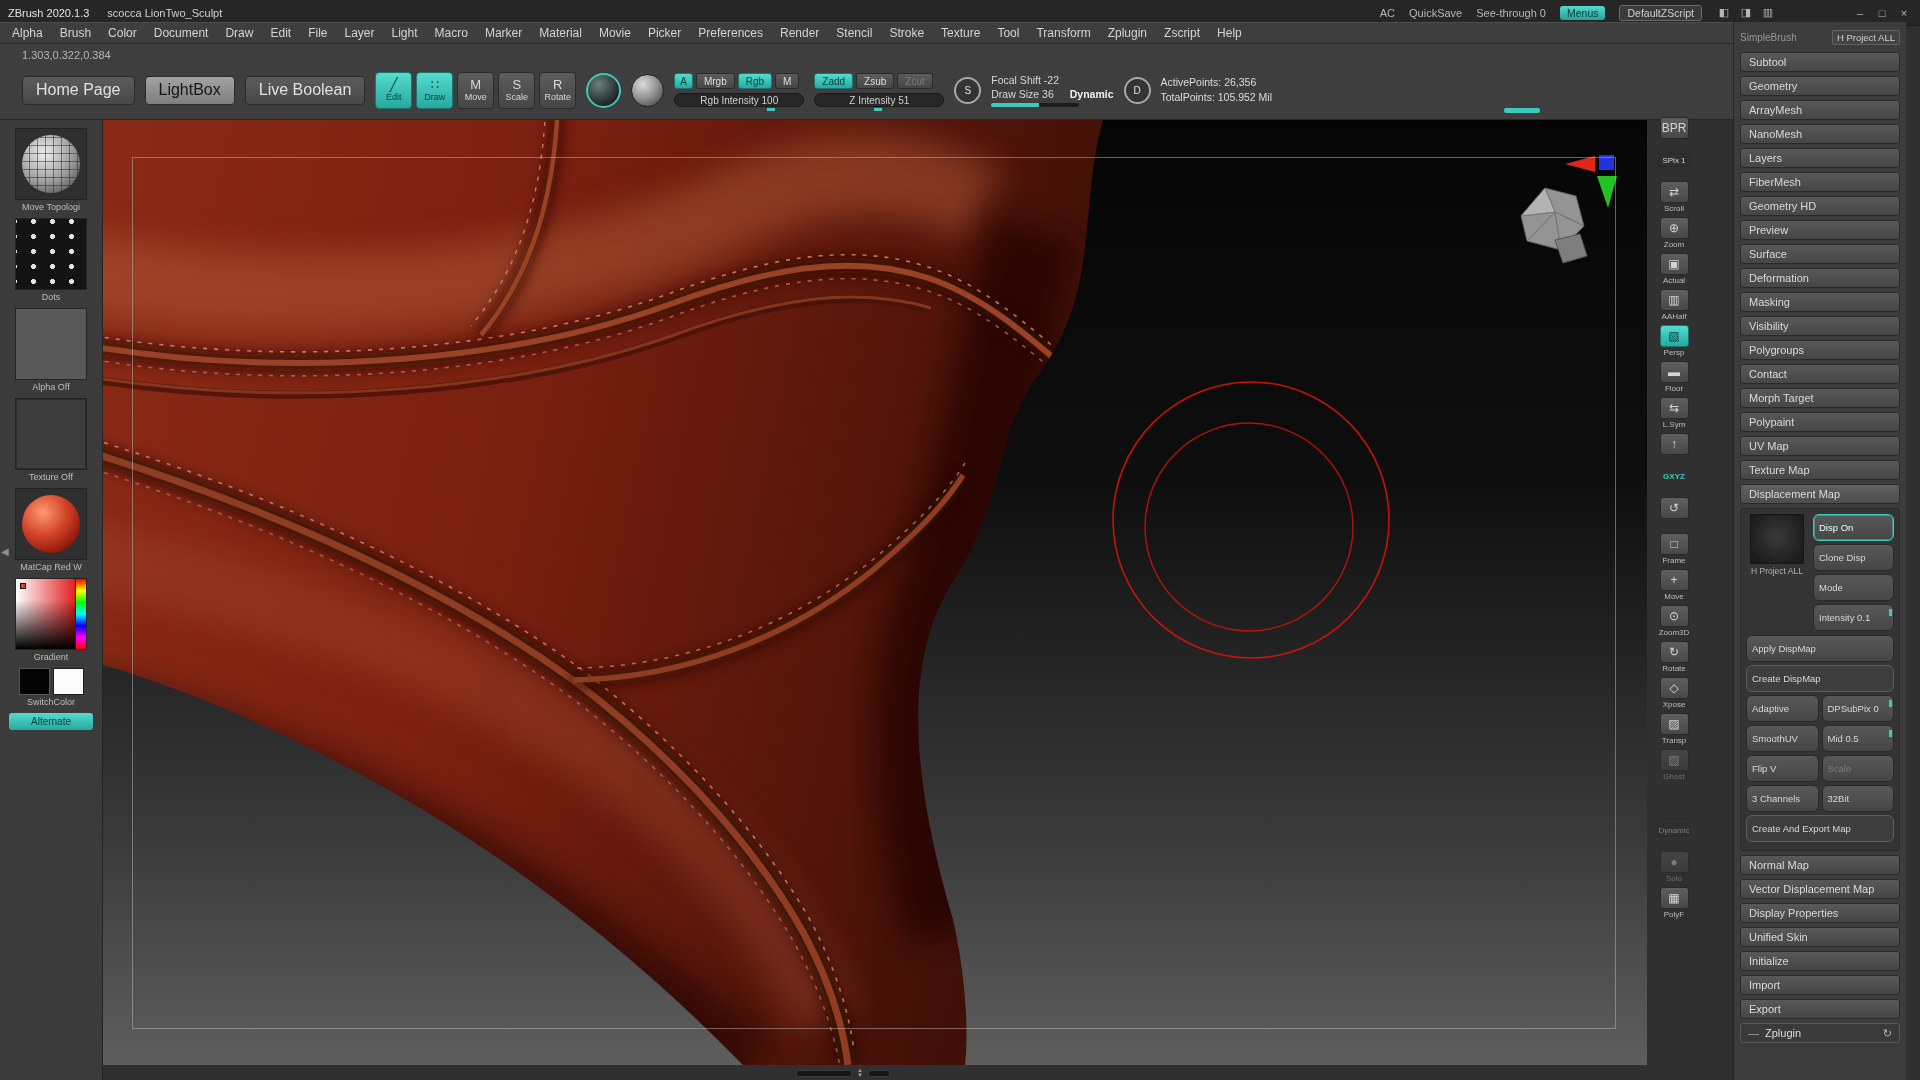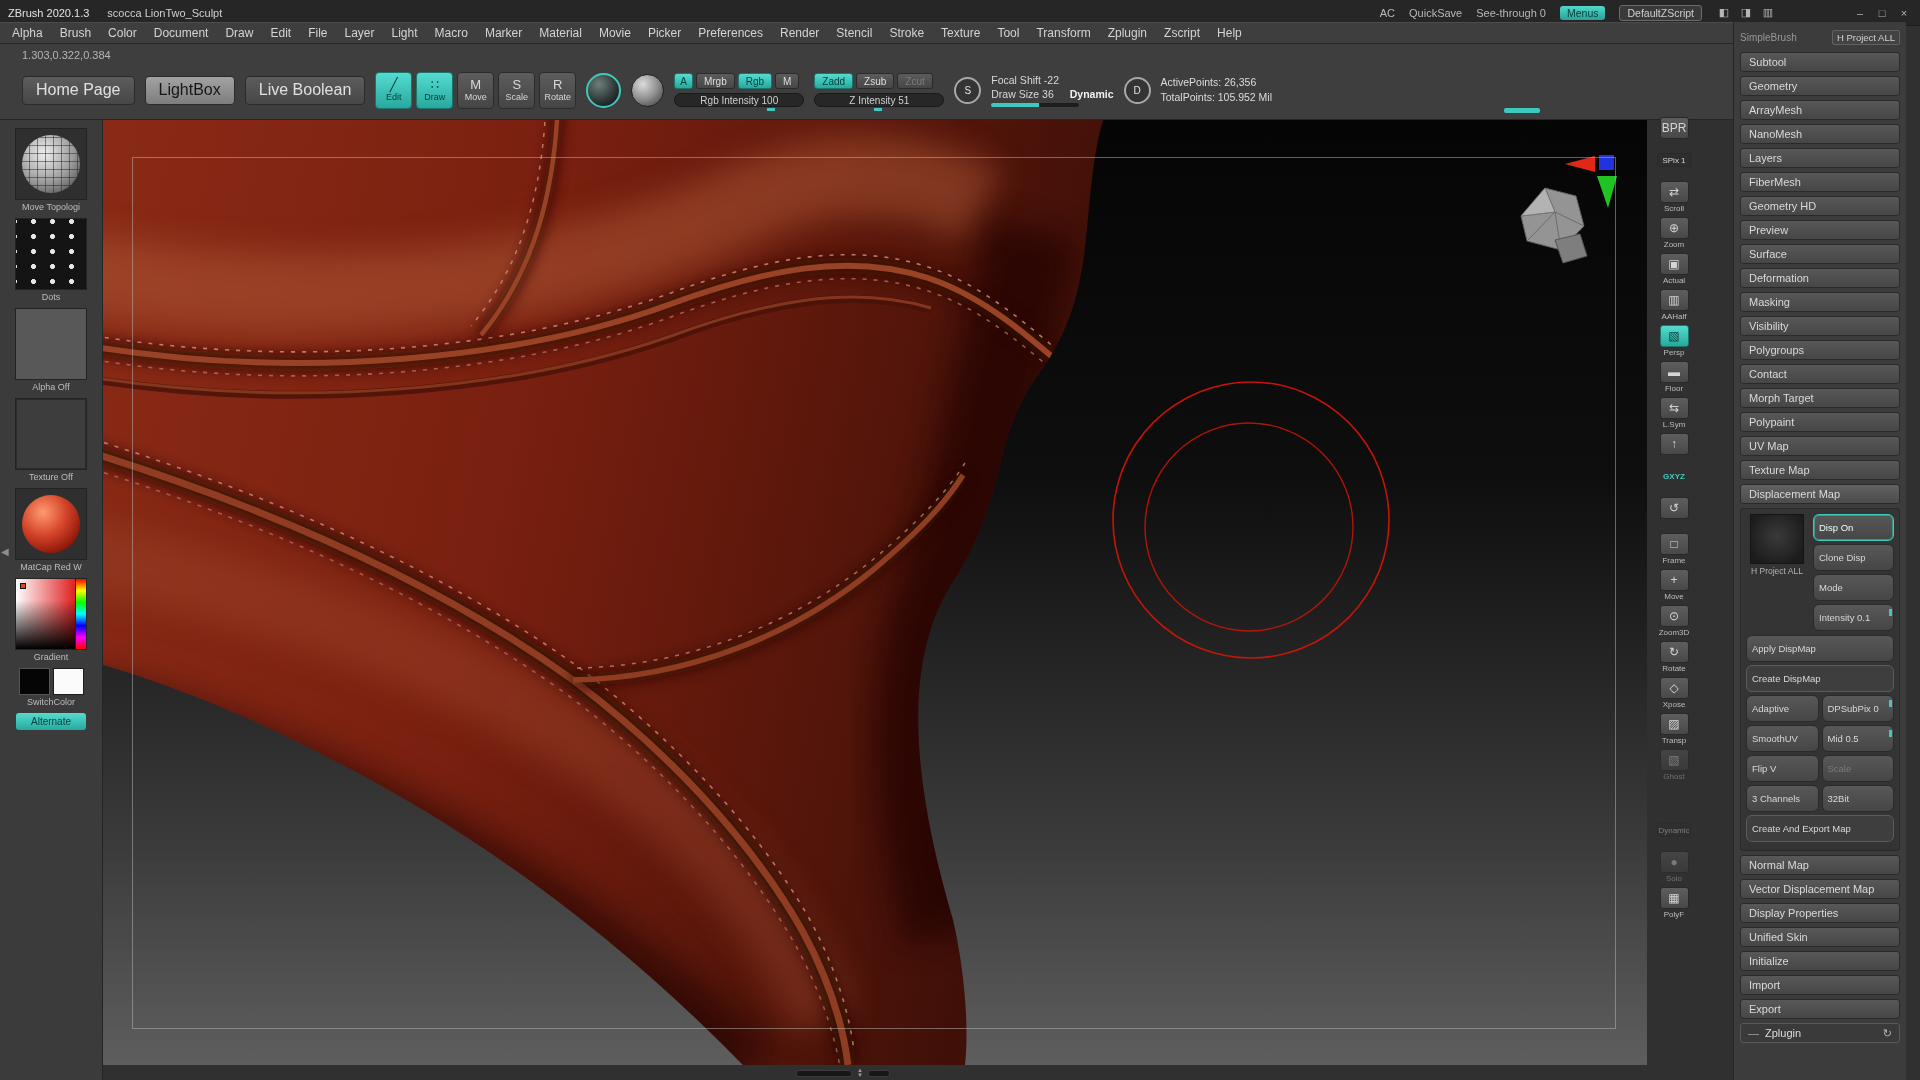--- a/index.html
+++ b/index.html
@@ -62,21 +62,21 @@
 .texture-bg{width:100%;height:100%;background:#3d3d3d;box-shadow:inset 0 0 0 1px #2c2c2c;}
 .matcap{width:58px;height:58px;border-radius:50%;background:radial-gradient(circle at 36% 30%,#ff9a70,#d4452a 42%,#8c1507 78%,#4e0a02 100%);}
 .grad-box{position:relative;width:100%;height:100%;background:#222;}
 .grad-sv{position:absolute;left:0;top:0;right:11px;bottom:0;background:linear-gradient(to top,#000,rgba(0,0,0,0) 70%),linear-gradient(to right,#ffffff,#e02020);}
 .grad-hue{position:absolute;right:0;top:0;width:10px;bottom:0;background:linear-gradient(#ff0000,#ffff00,#00ff00,#00ffff,#0000ff,#ff00ff,#ff0000);}
 .grad-dot{position:absolute;left:4px;top:4px;width:6px;height:6px;border:1px solid #111;background:#d42;}
 .switch-row{display:flex;gap:3px;}
 .sw{width:31px;height:27px;border:1px solid #1d1d1d;}
 .sw.black{background:#050505;border-color:#555;}
 .sw.white{background:#fbfbfb;}
-.alt-btn{width:70px;height:17px;border-radius:3px;background:linear-gradient(#54dcd0,#28a89e);color:#06403a;font-size:10px;display:flex;align-items:center;justify-content:center;}
+.alt-btn{width:84px;height:17px;border-radius:3px;background:linear-gradient(#54dcd0,#28a89e);color:#06403a;font-size:10px;display:flex;align-items:center;justify-content:center;}
 
 
 .canvas{position:absolute;top:120px;left:103px;width:1544px;height:945px;background:linear-gradient(180deg,#050505 0%,#0e0e0e 38%,#3a3a3a 76%,#5e5e5e 100%);overflow:hidden;}
 .canvas svg{position:absolute;left:0;top:0;}
 .doc-frame{position:absolute;left:29px;top:37px;width:1484px;height:872px;border:1px solid rgba(185,185,185,.5);pointer-events:none;}
 
 
 .shelf{position:absolute;top:117px;left:1653px;width:42px;display:flex;flex-direction:column;align-items:center;gap:4px;}
 .shelf-btn{display:flex;flex-direction:column;align-items:center;width:36px;}
 .shelf-btn .ic{width:29px;height:22px;background:linear-gradient(#5e5e5e,#484848);border:1px solid #292929;border-radius:3px;display:flex;align-items:center;justify-content:center;font-size:12px;color:#d5d5d5;overflow:hidden;}

